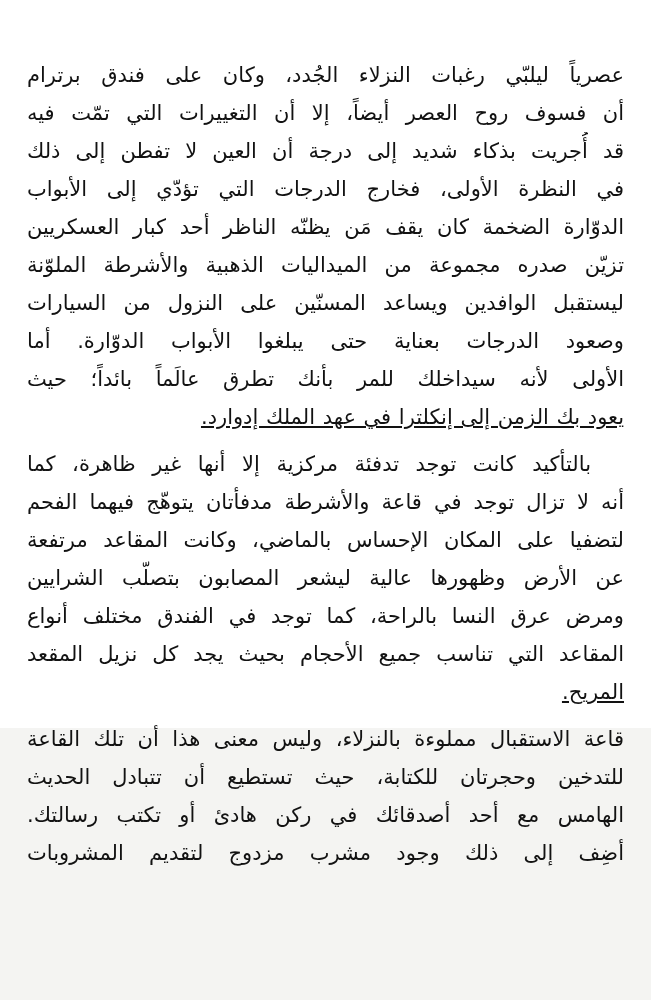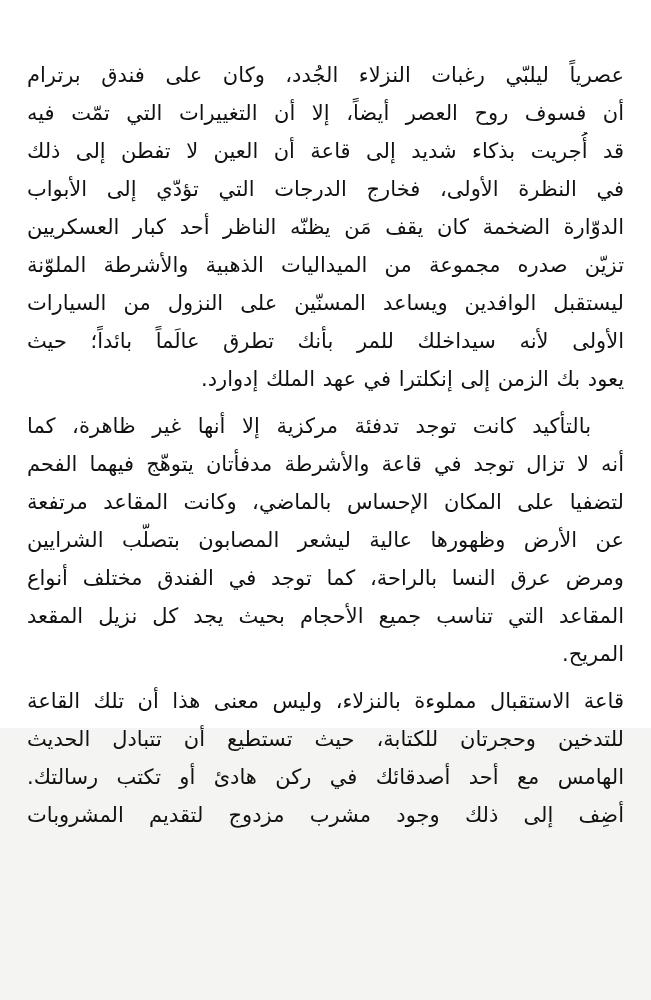--- a/index.html
+++ b/index.html
@@ -35,39 +35,41 @@
     height: 38px;
     overflow: hidden;
     text-align: justify;
     
     text-align-last: justify;
     word-spacing: 1px;
   }
   
   .line.last {
     text-align-last: right;
+    text-decoration: underline;
   }
   
   .line.indent {
     padding-right: 33px;
   }
 </style>
 </head>
 <body>
 
 <div class="page" style="--page-bg: #ffffff; --text-color: #121212;">
   <div class="text-block" id="text-block">
       <div class="paragraph">
         <div class="line">عصرياً ليلبّي رغبات النزلاء الجُدد، وكان على فندق برترام</div>
         <div class="line">أن فسوف روح العصر أيضاً، إلا أن التغييرات التي تمّت فيه</div>
-        <div class="line">قد أُجريت بذكاء شديد إلى قاعة أن العين لا تفطن إلى ذلك</div>
+        <div class="line">قد أُجريت بذكاء شديد إلى درجة أن العين لا تفطن إلى ذلك</div>
         <div class="line">في النظرة الأولى، فخارج الدرجات التي تؤدّي إلى الأبواب</div>
         <div class="line">الدوّارة الضخمة كان يقف مَن يظنّه الناظر أحد كبار العسكريين</div>
         <div class="line">تزيّن صدره مجموعة من الميداليات الذهبية والأشرطة الملوّنة</div>
         <div class="line">ليستقبل الوافدين ويساعد المسنّين على النزول من السيارات</div>
+        <div class="line">وصعود الدرجات بعناية حتى يبلغوا الأبواب الدوّارة. أما</div>
         <div class="line">الأولى لأنه سيداخلك للمر بأنك تطرق عالَماً بائداً؛ حيث</div>
         <div class="line last">يعود بك الزمن إلى إنكلترا في عهد الملك إدوارد.</div>
       </div>
       <div class="paragraph">
         <div class="line indent">بالتأكيد كانت توجد تدفئة مركزية إلا أنها غير ظاهرة، كما</div>
         <div class="line">أنه لا تزال توجد في قاعة والأشرطة مدفأتان يتوهّج فيهما الفحم</div>
         <div class="line">لتضفيا على المكان الإحساس بالماضي، وكانت المقاعد مرتفعة</div>
         <div class="line">عن الأرض وظهورها عالية ليشعر المصابون بتصلّب الشرايين</div>
         <div class="line">ومرض عرق النسا بالراحة، كما توجد في الفندق مختلف أنواع</div>
         <div class="line">المقاعد التي تناسب جميع الأحجام بحيث يجد كل نزيل المقعد</div>

